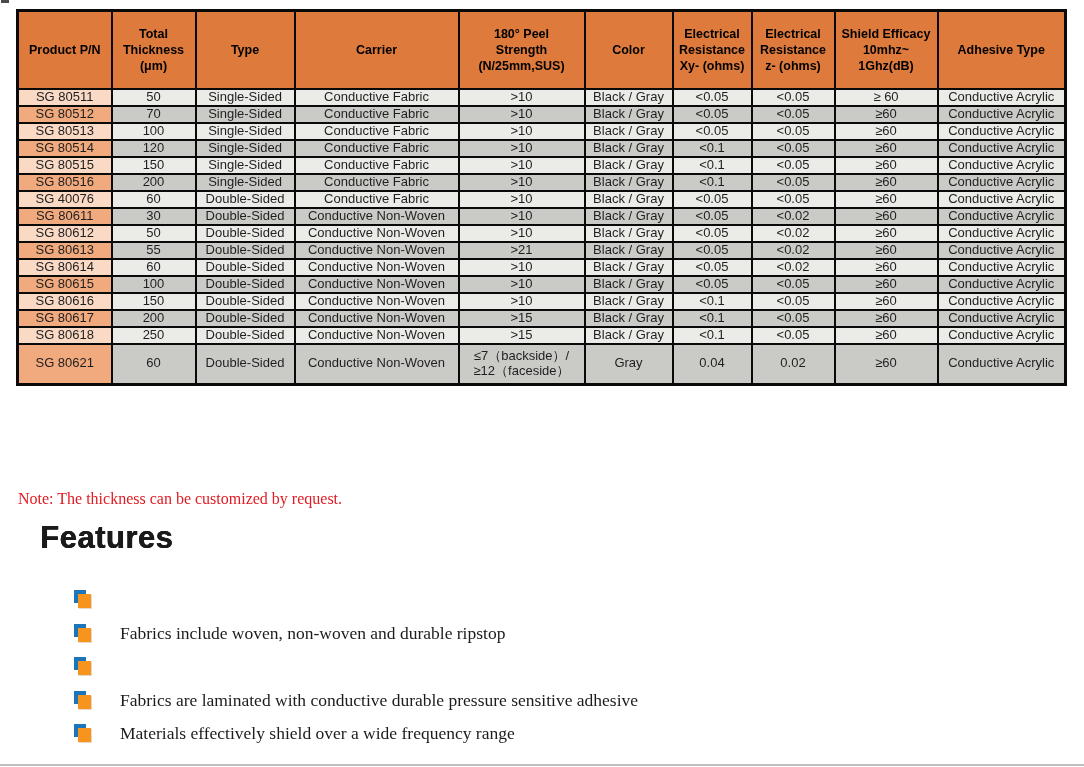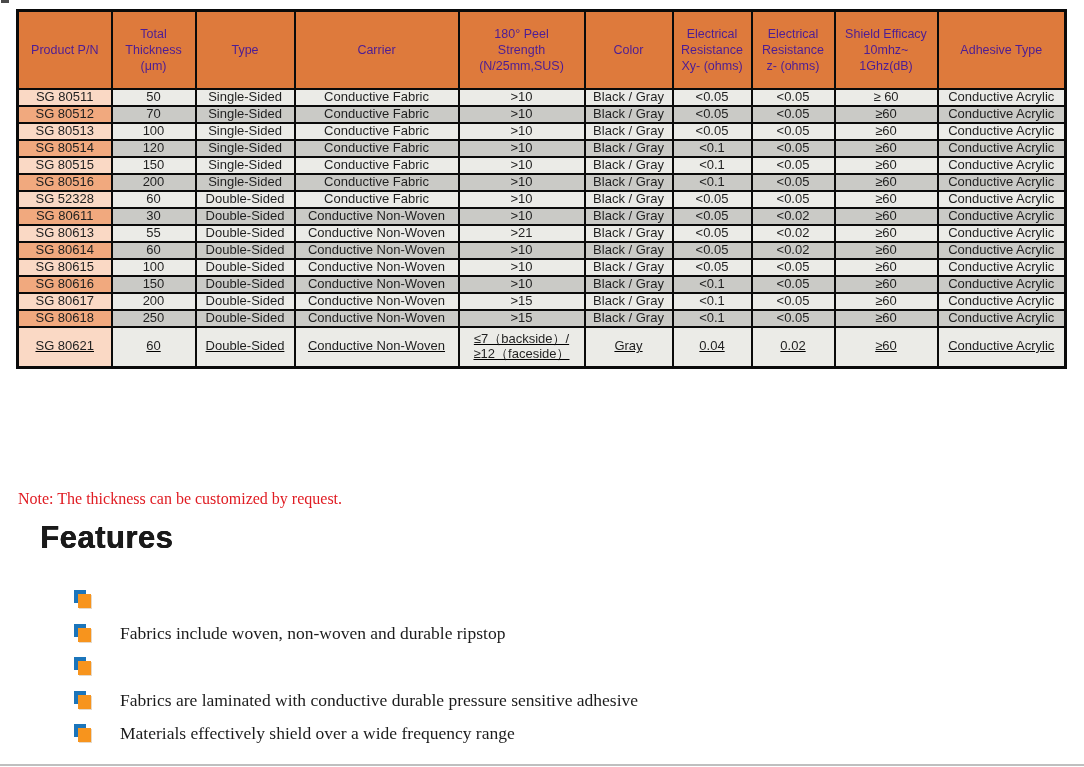--- a/index.html
+++ b/index.html
@@ -15,25 +15,25 @@
     border:3px solid var(--border);
   }
   .spec-table th, .spec-table td {
     border:2px solid var(--border);
     text-align:center; vertical-align:middle;
     white-space:pre-line; overflow:hidden;
     padding:0 2px; box-sizing:border-box;
   }
   .spec-table thead tr { height:78px; }
   .spec-table th {
-    background:var(--header_bg); color:#4c1d95;
-    font-size:12.5px; font-weight:normal; line-height:16px;
+    background:var(--header_bg); color:#000000;
+    font-size:12.5px; font-weight:bold; line-height:16px;
   }
   .spec-table tbody tr { height:17px; }
-  .spec-table tbody tr.tall { height:41px;text-decoration:underline; }
+  .spec-table tbody tr.tall { height:41px; }
   .spec-table td { font-size:13px; color:#1f1f1f; line-height:1.15; }
   .spec-table tbody tr:nth-child(odd) td { background:var(--row_light); }
   .spec-table tbody tr:nth-child(even) td { background:var(--row_dark); }
   .spec-table tbody tr:nth-child(odd) td:first-child { background:var(--pn_light); }
   .spec-table tbody tr:nth-child(even) td:first-child { background:var(--pn_dark); }
 
   .note {
     position:absolute; left:18px; top:490px;
     font-family:"Liberation Serif", serif; font-size:16px;
     color:var(--note_red);
@@ -169,34 +169,46 @@
           <td>Single-Sided</td>
           <td>Conductive Fabric</td>
           <td>&gt;10</td>
           <td>Black / Gray</td>
           <td>&lt;0.1</td>
           <td>&lt;0.05</td>
           <td>≥60</td>
           <td>Conductive Acrylic</td>
         </tr>
         <tr>
-          <td>SG 52328</td>
+          <td>SG 40076</td>
           <td>60</td>
           <td>Double-Sided</td>
           <td>Conductive Fabric</td>
           <td>&gt;10</td>
           <td>Black / Gray</td>
           <td>&lt;0.05</td>
           <td>&lt;0.05</td>
           <td>≥60</td>
           <td>Conductive Acrylic</td>
         </tr>
         <tr>
           <td>SG 80611</td>
           <td>30</td>
+          <td>Double-Sided</td>
+          <td>Conductive Non-Woven</td>
+          <td>&gt;10</td>
+          <td>Black / Gray</td>
+          <td>&lt;0.05</td>
+          <td>&lt;0.02</td>
+          <td>≥60</td>
+          <td>Conductive Acrylic</td>
+        </tr>
+        <tr>
+          <td>SG 80612</td>
+          <td>50</td>
           <td>Double-Sided</td>
           <td>Conductive Non-Woven</td>
           <td>&gt;10</td>
           <td>Black / Gray</td>
           <td>&lt;0.05</td>
           <td>&lt;0.02</td>
           <td>≥60</td>
           <td>Conductive Acrylic</td>
         </tr>
         <tr>

